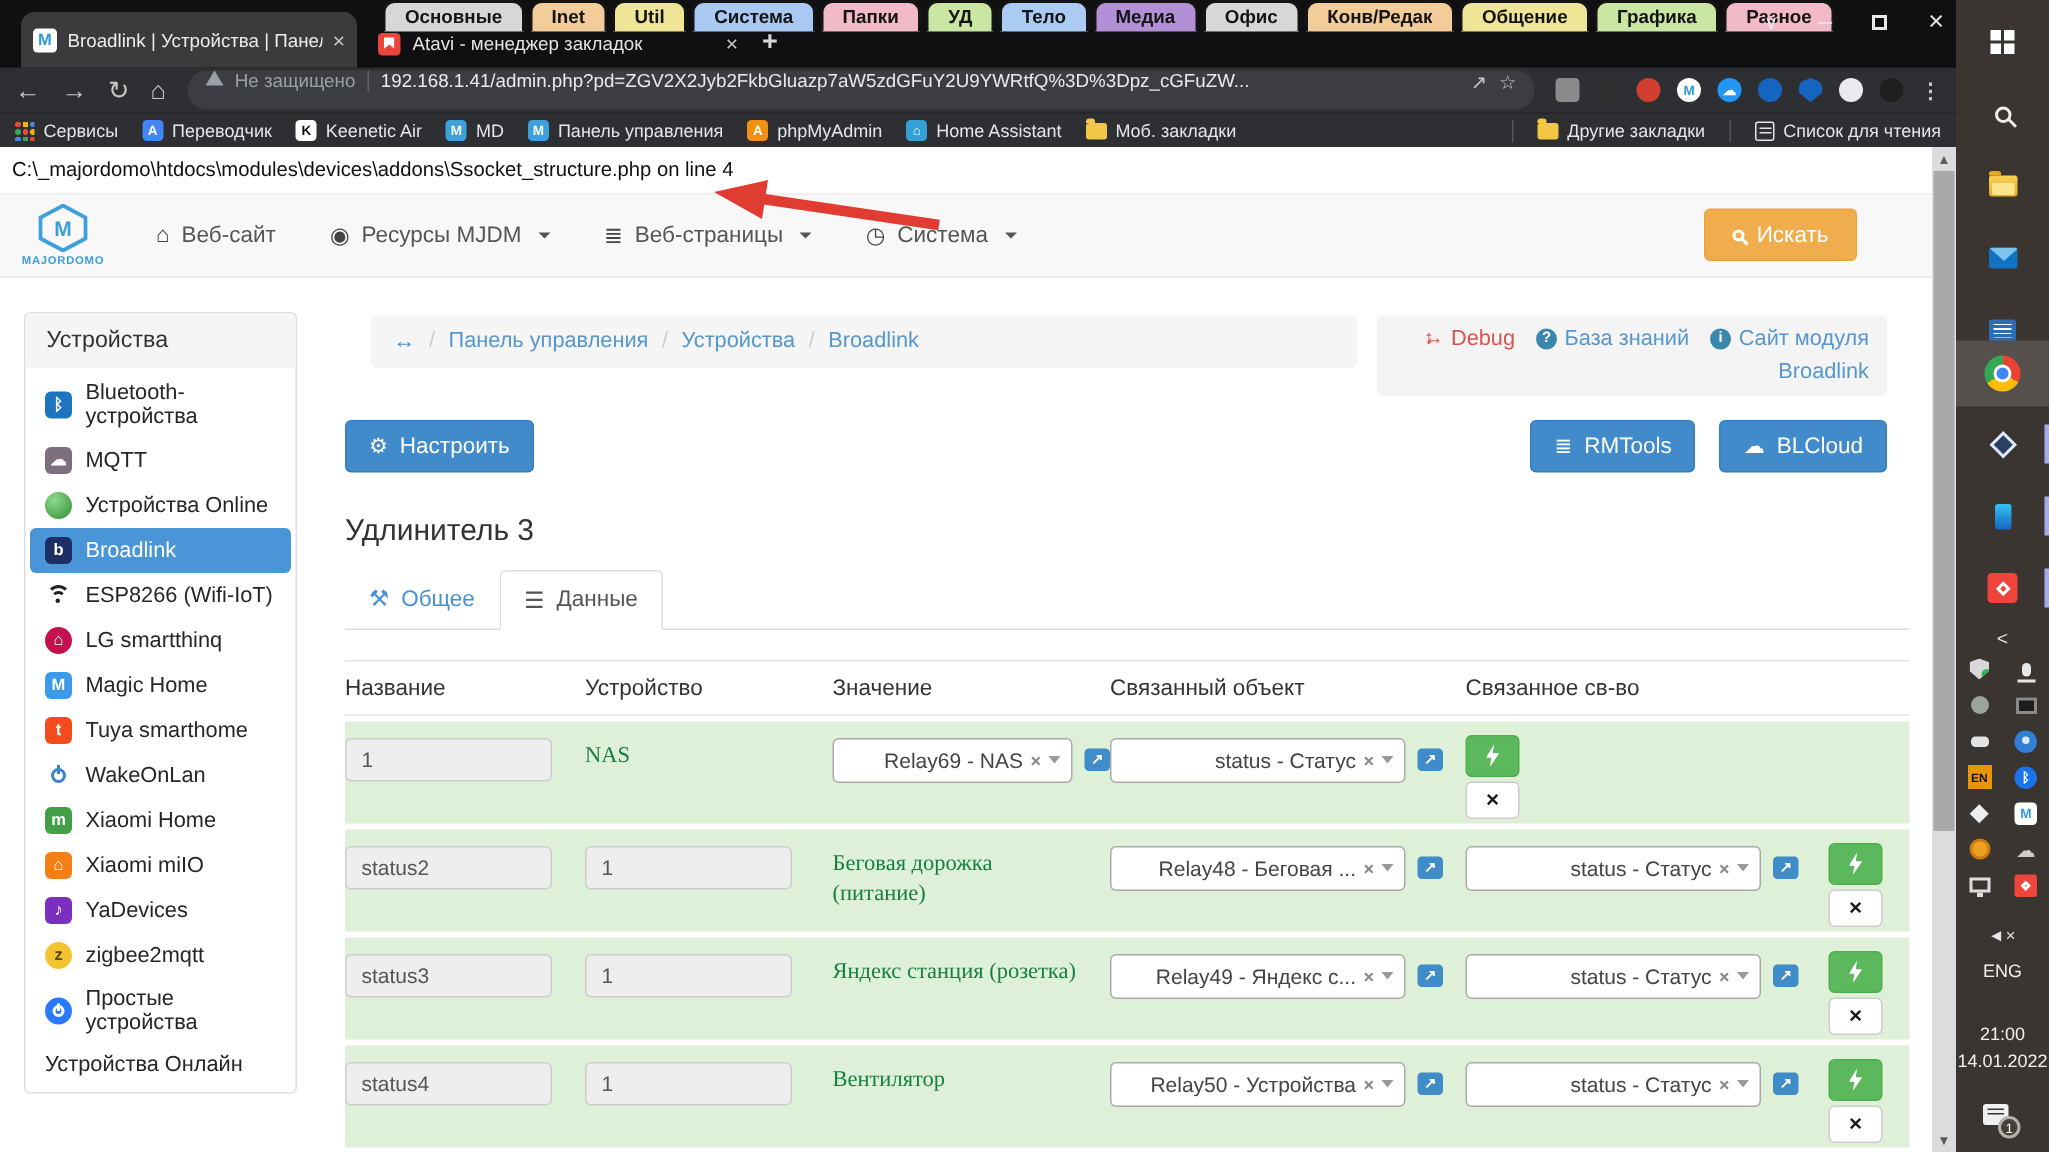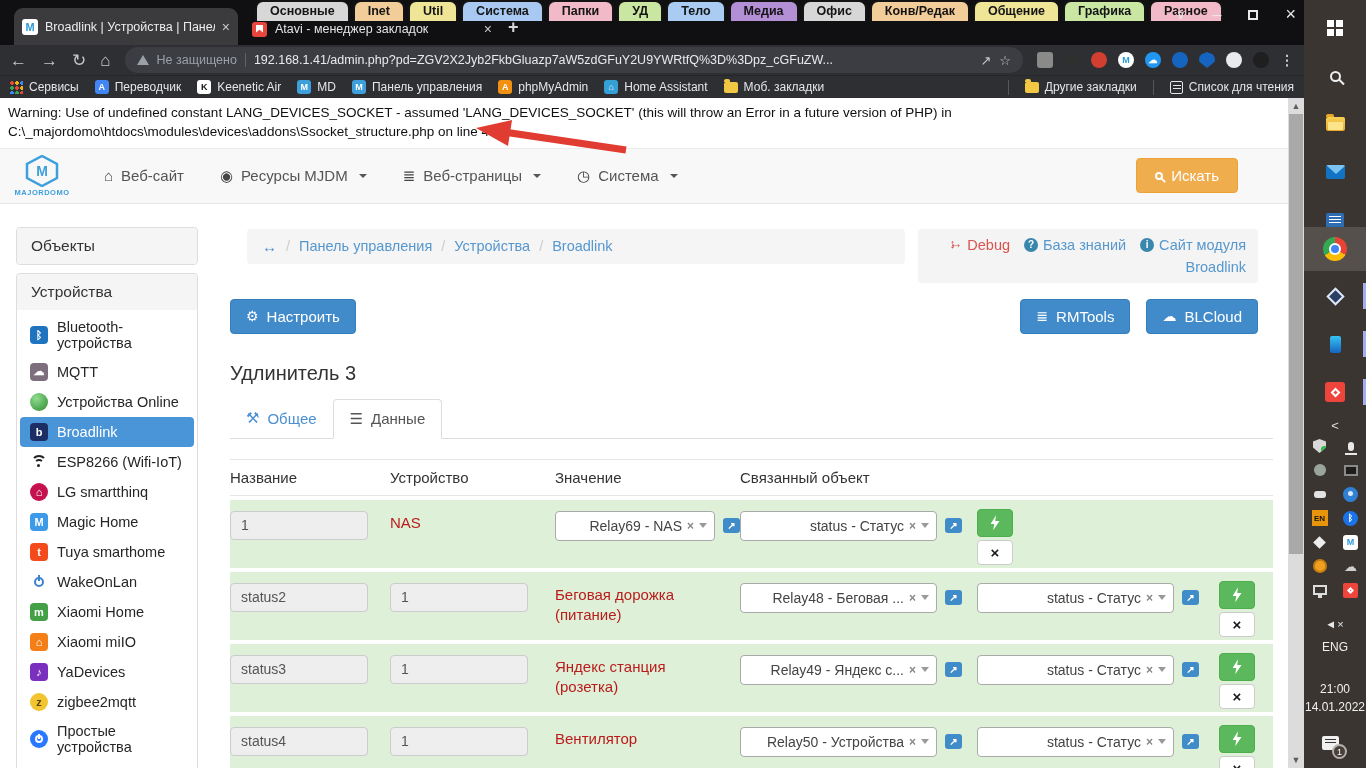--- a/index.html
+++ b/index.html
@@ -21,21 +21,21 @@
   .ftabs{position:absolute;left:255px;top:0;display:flex;gap:3px;}
   .ftab{height:21px;padding:2px 13px 0 13px;border:2px solid #141414;border-bottom:none;border-radius:8px 8px 0 0;font-size:12.5px;font-weight:bold;color:#141414;white-space:nowrap;}
   .wctl{position:absolute;right:8px;top:4px;display:flex;gap:27px;align-items:center;color:#e8e8e8;}
   .wctl .chev{font-size:13px;}
   .wctl .mini{font-size:16px;}
   .wctl .rest{width:10px;height:10px;border:2px solid #e8e8e8;}
   .wctl .clos{font-size:18px;}
 
   .toolbar{display:flex;align-items:center;height:30px;background:#2e2f33;padding:0 10px;gap:14px;}
   .nav-ic{color:#c7c7c7;font-size:17px;line-height:1;}
-  .urlpill{flex:1;height:26px;background:#3c3d42;border-radius:13px;display:flex;align-items:center;padding:0 12px;gap:8px;min-width:0;}
+  .urlpill{flex:1;height:26px;background:#3c3d42;border-radius:13px;display:flex;padding:0 12px;gap:8px;min-width:0;}
   .warn-tri{width:0;height:0;border-left:6px solid transparent;border-right:6px solid transparent;border-bottom:10px solid #9aa0a6;}
   .sec-txt{color:#9aa0a6;font-size:12.5px;white-space:nowrap;}
   .url-div{width:1px;height:14px;background:#5f6368;}
   .url-txt{flex:1;color:#e8eaed;font-size:12.5px;white-space:nowrap;overflow:hidden;}
   .share-ic,.star-ic{color:#c7c7c7;font-size:13px;}
   .exts{display:flex;align-items:center;gap:11px;}
   .ext{width:16px;height:16px;border-radius:50%;flex:0 0 16px;display:flex;align-items:center;justify-content:center;font-size:9px;font-weight:bold;}
   .menu3{color:#c7c7c7;font-size:14px;font-weight:bold;letter-spacing:0;}
 
   .bmbar{display:flex;align-items:center;height:23px;background:#2e2f33;padding:0 10px;gap:16px;border-top:1px solid #26272a;}
@@ -116,21 +116,21 @@
   .dev-title{margin-top:28px;font-size:20px;color:#333;}
   .tabs{margin-top:14px;display:flex;border-bottom:1px solid #ddd;}
   .tab-g{padding:10px 16px;color:#4a90d2;display:flex;gap:8px;align-items:center;font-size:15px;}
   .tab-d{padding:10px 16px;background:#fff;border:1px solid #ddd;border-bottom:1px solid #fff;border-radius:4px 4px 0 0;margin-bottom:-1px;color:#555;display:flex;gap:8px;align-items:center;font-size:15px;}
   .tgrid{display:grid;grid-template-columns:160px 165px 185px 237px 242px 54px;}
   .thead{margin-top:20px;border-top:1px solid #e5e5e5;border-bottom:1px solid #e5e5e5;}
   .thead div{padding:9px 0;font-size:15px;color:#333;}
   .trow{background:#dff0d8;margin-top:4px;height:68px;}
   .cell{padding-top:11px;}
   .ro-input{width:138px;height:29px;background:#eee;border:1px solid #ccc;border-radius:4px;color:#555;font-size:14px;padding:0 10px;}
-  .dev-link{color:#b91c1c;font-size:15px;line-height:1.35;display:inline-block;padding-top:2px;max-width:170px;}
+  .dev-link{color:#15803d;font-size:15px;line-height:1.35;display:inline-block;padding-top:2px;max-width:170px;font-family:Liberation Serif, serif;}
   .selwrap{display:flex;align-items:flex-start;gap:8px;text-align:right;}
   .select2{width:197px;height:30px;background:#fff;border:1px solid #aaa;border-radius:4px;display:flex;align-items:center;padding:0 7px 0 10px;gap:5px;}
   .sel-text{flex:1;font-size:14px;color:#444;white-space:nowrap;overflow:hidden;}
   .sel-x{color:#888;font-weight:bold;font-size:12px;}
   .sel-caret{width:0;height:0;border-left:4px solid transparent;border-right:4px solid transparent;border-top:5px solid #999;}
   .golink{margin-top:7px;width:17px;height:15px;background:#3f8cc9;border-radius:3px;color:#fff;font-size:10px;font-weight:bold;display:flex;align-items:center;justify-content:center;flex:0 0 17px;}
   .acts{display:flex;flex-direction:column;align-items:flex-start;gap:3px;padding-top:9px;}
   .btn-bolt{width:36px;height:28px;background:#5cb85c;border:1px solid #4cae4c;border-radius:4px;display:flex;align-items:center;justify-content:center;}
   .bolt{width:9px;height:15px;background:#fff;clip-path:polygon(62% 0,0 58%,42% 58%,30% 100%,100% 38%,52% 38%);}
   .btn-x{width:36px;height:25px;background:#fff;border:1px solid #ccc;border-radius:4px;color:#1a1a1a;font-weight:900;font-size:15px;display:flex;align-items:center;justify-content:center;}
@@ -297,21 +297,20 @@
       <span class="bmsep"></span>
       <div class="bm">
         <span class="read-ic"></span>
         <span>Список для чтения</span>
       </div>
     </div>
   </div>
 
   <div class="page">
     <div class="pwarn">
-      <div>Warning: Use of undefined constant LANG_DEVICES_SOCKET - assumed 'LANG_DEVICES_SOCKET' (this will throw an Error in a future version of PHP) in</div>
       <div>C:\_majordomo\htdocs\modules\devices\addons\Ssocket_structure.php on line 4</div>
     </div>
     <svg class="red-arrow" width="170" height="42">
       <line x1="158" y1="34" x2="36" y2="16" stroke="#e03c31" stroke-width="7"></line>
       <polygon points="8,12 44,4 40,30" fill="#e03c31"></polygon>
     </svg>
 
     <div class="mdm-header">
       <div class="brand">
         <svg width="36" height="32" viewBox="0 0 36 32">
@@ -342,23 +341,20 @@
       <span class="hspacer"></span>
       <button class="btn-search">
         <span class="mag"></span>
         <span>Искать</span>
       </button>
     </div>
 
     <div class="cols">
 
       <div class="sidebar">
-        <div class="panel">
-          <div class="panel-h only">Объекты</div>
-        </div>
         <div class="panel">
           <div class="panel-h">Устройства</div>
           <div class="panel-list" style="border-top:none">
             <div class="sb-item">
               <span class="sb-ico" style="background: rgb(31, 116, 192);">ᛒ</span>
               <span>Bluetooth-устройства</span>
             </div>
             <div class="sb-item">
               <span class="sb-ico" style="background: rgb(125, 111, 125);">☁</span>
               <span>MQTT</span>
@@ -490,20 +486,21 @@
             <span>☰</span>
             <span>Данные</span>
           </div>
         </div>
 
         <div class="tgrid thead">
           <div>Название</div>
           <div>Устройство</div>
           <div>Значение</div>
           <div>Связанный объект</div>
+          <div>Связанное св-во</div>
           <div></div>
         </div>
 
         <div class="tgrid trow">
           <div class="cell"><input class="ro-input" readonly="" value="1" style=""></div>
           <div class="cell"><a class="dev-link">NAS</a></div>
           <div class="cell selwrap">
             <div class="select2">
               <span class="sel-text">Relay69 - NAS</span>
               <span class="sel-x">×</span>

